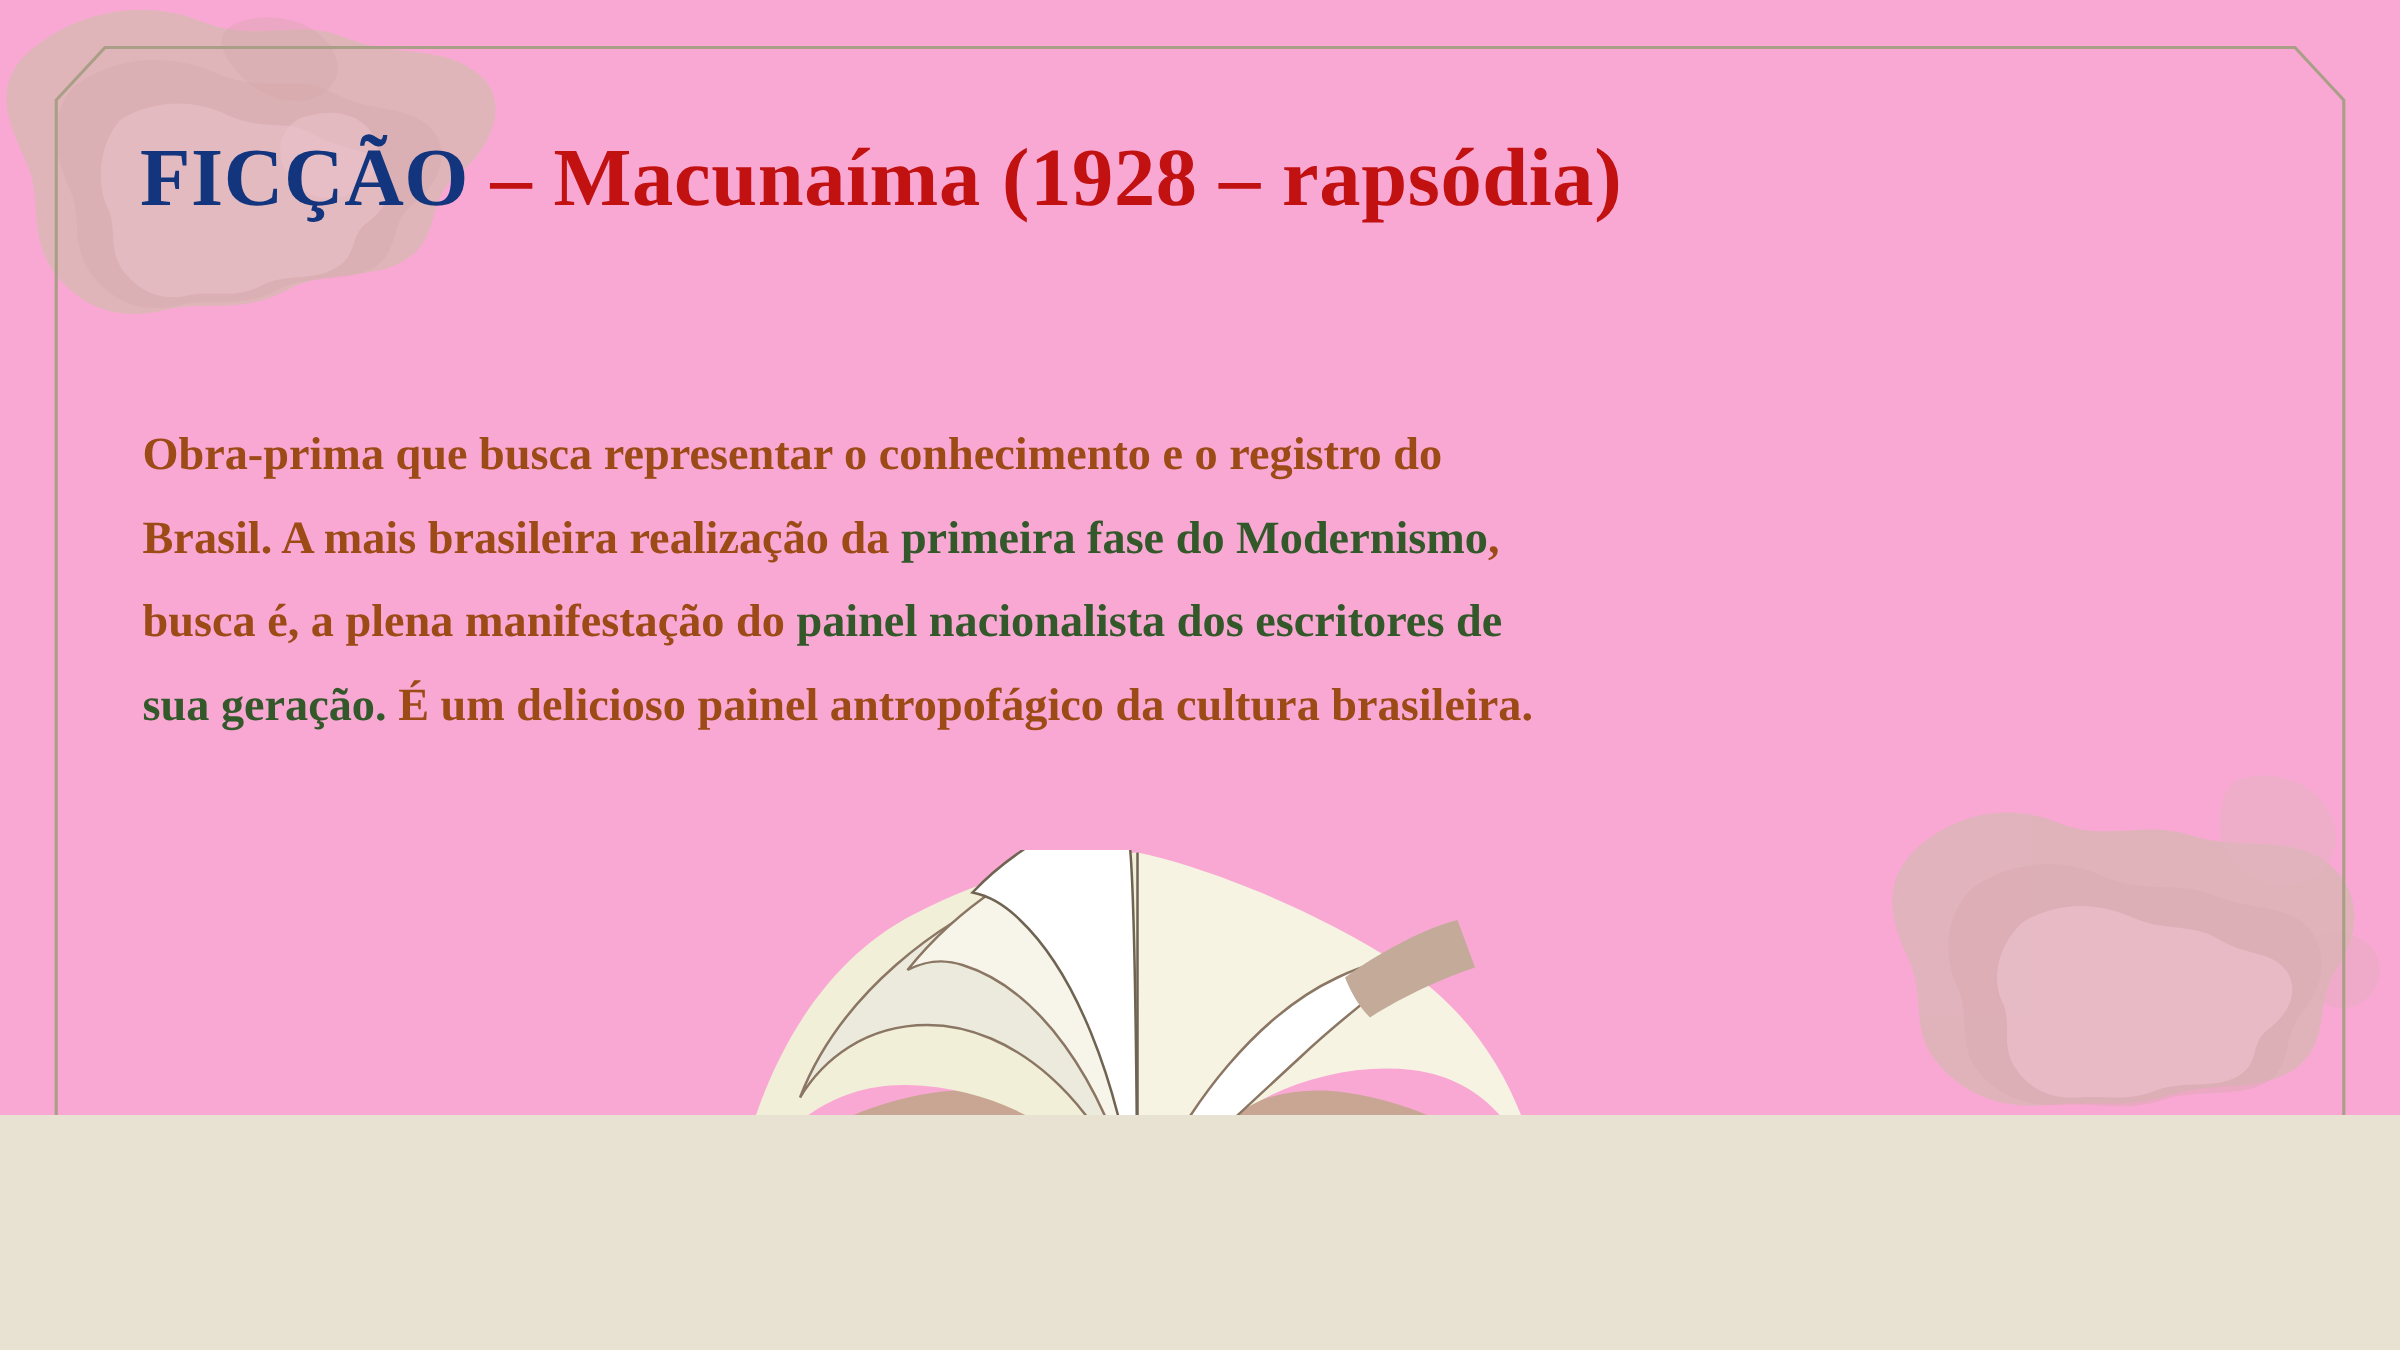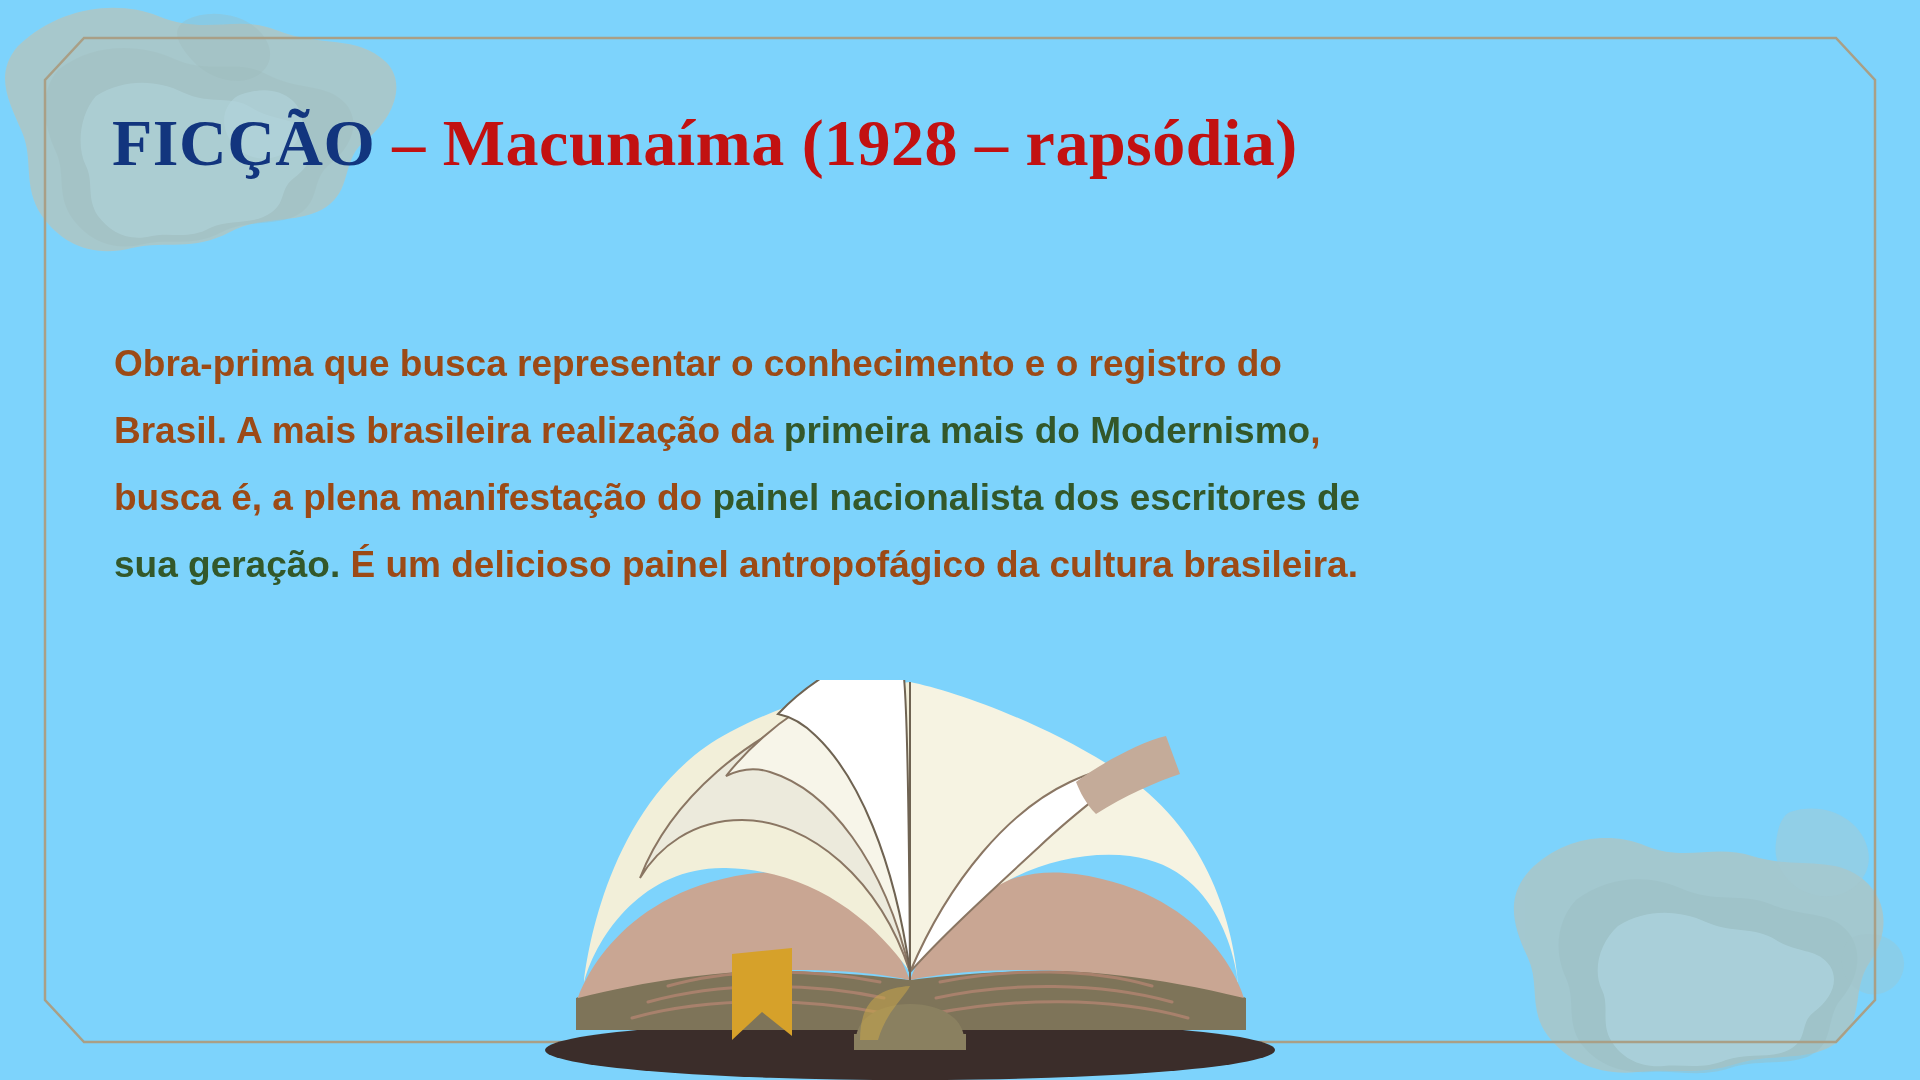--- a/index.html
+++ b/index.html
@@ -11,22 +11,22 @@
     width: 1920px;
     height: 1080px;
     overflow: hidden;
     background: #e7e2d2;
     font-family: "Liberation Sans", sans-serif;
   }
 
   #slide {
     position: relative;
     width: 1920px;
-    height: 1080px;
-    background: #7dd3fc;
+    height: 892px;
+    background: #f9a8d4;
     overflow: hidden;
   }
 
   
   .stain {
     position: absolute;
     pointer-events: none;
   }
   .stain svg { display: block; }
 
@@ -66,20 +66,21 @@
     font-family: "Liberation Sans", sans-serif;
     font-size: 37px;
     font-weight: 700;
     line-height: 67px;
     text-align: justify;
     color: #9c4a16;
   }
   #body-block .ln {
     display: block;
     white-space: nowrap;
+    font-family: Liberation Serif, serif;
   }
   .c-brown { color: #9c4a16; }
   .c-green { color: #33582a; }
 
   
   #book {
     position: absolute;
     left: 480px;
     top: 680px;
     width: 860px;
@@ -123,21 +124,21 @@
   </div>
 
   <div id="title-block">
     <span class="title-text t-blue">FICÇÃO</span><span class="title-text t-red"> – </span><span class="title-text t-red">Macunaíma (1928 – rapsódia)</span>
   </div>
 
   <div id="body-block">
 
     <span class="ln"><span class="c-brown">Obra-prima que busca representar o conhecimento e o registro do</span></span>
 
-    <span class="ln"><span class="c-brown">Brasil. A mais brasileira realização da </span><span class="c-green">primeira mais do  Modernismo</span><span class="c-brown">,</span></span>
+    <span class="ln"><span class="c-brown">Brasil. A mais brasileira realização da </span><span class="c-green">primeira fase do  Modernismo</span><span class="c-brown">,</span></span>
 
     <span class="ln"><span class="c-brown">busca é, a plena manifestação do </span><span class="c-green">painel nacionalista  dos escritores de</span></span>
 
     <span class="ln"><span class="c-green">sua geração.</span><span class="c-brown"> É um delicioso painel antropofágico  da cultura brasileira.</span></span>
 
   </div>
 
   <div id="book">
     <svg width="860" height="400" viewBox="0 0 860 400">
 

